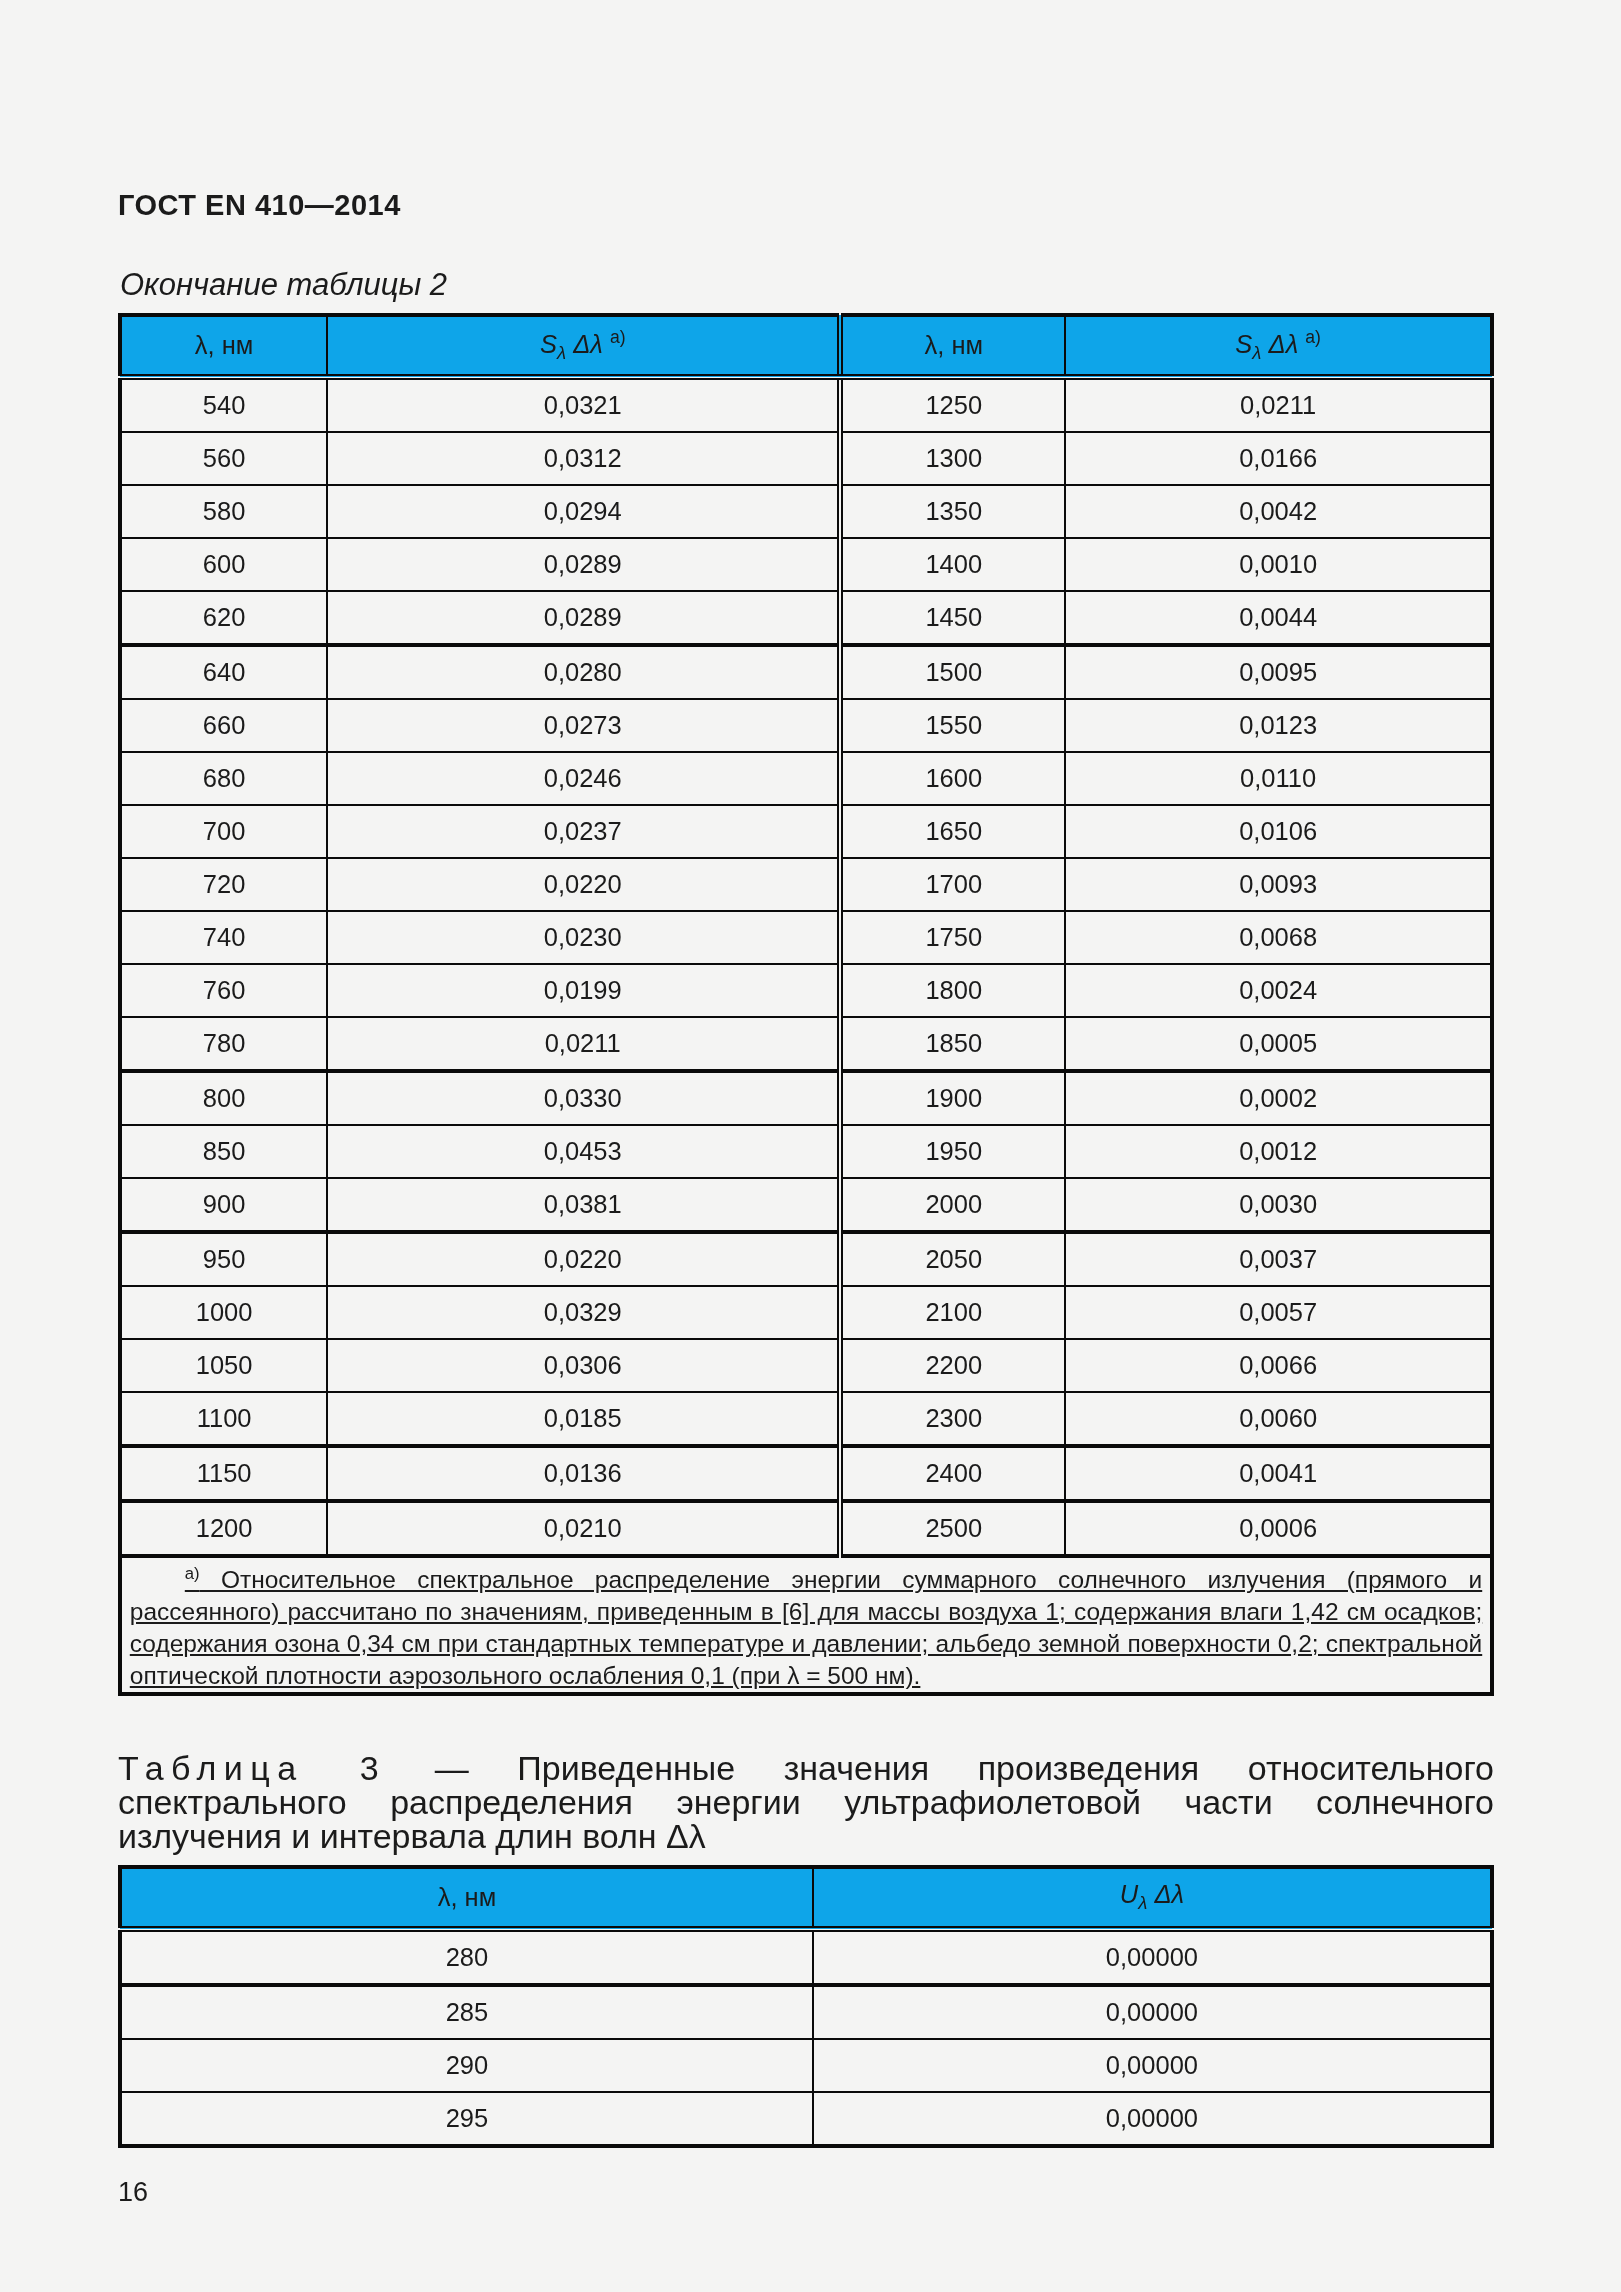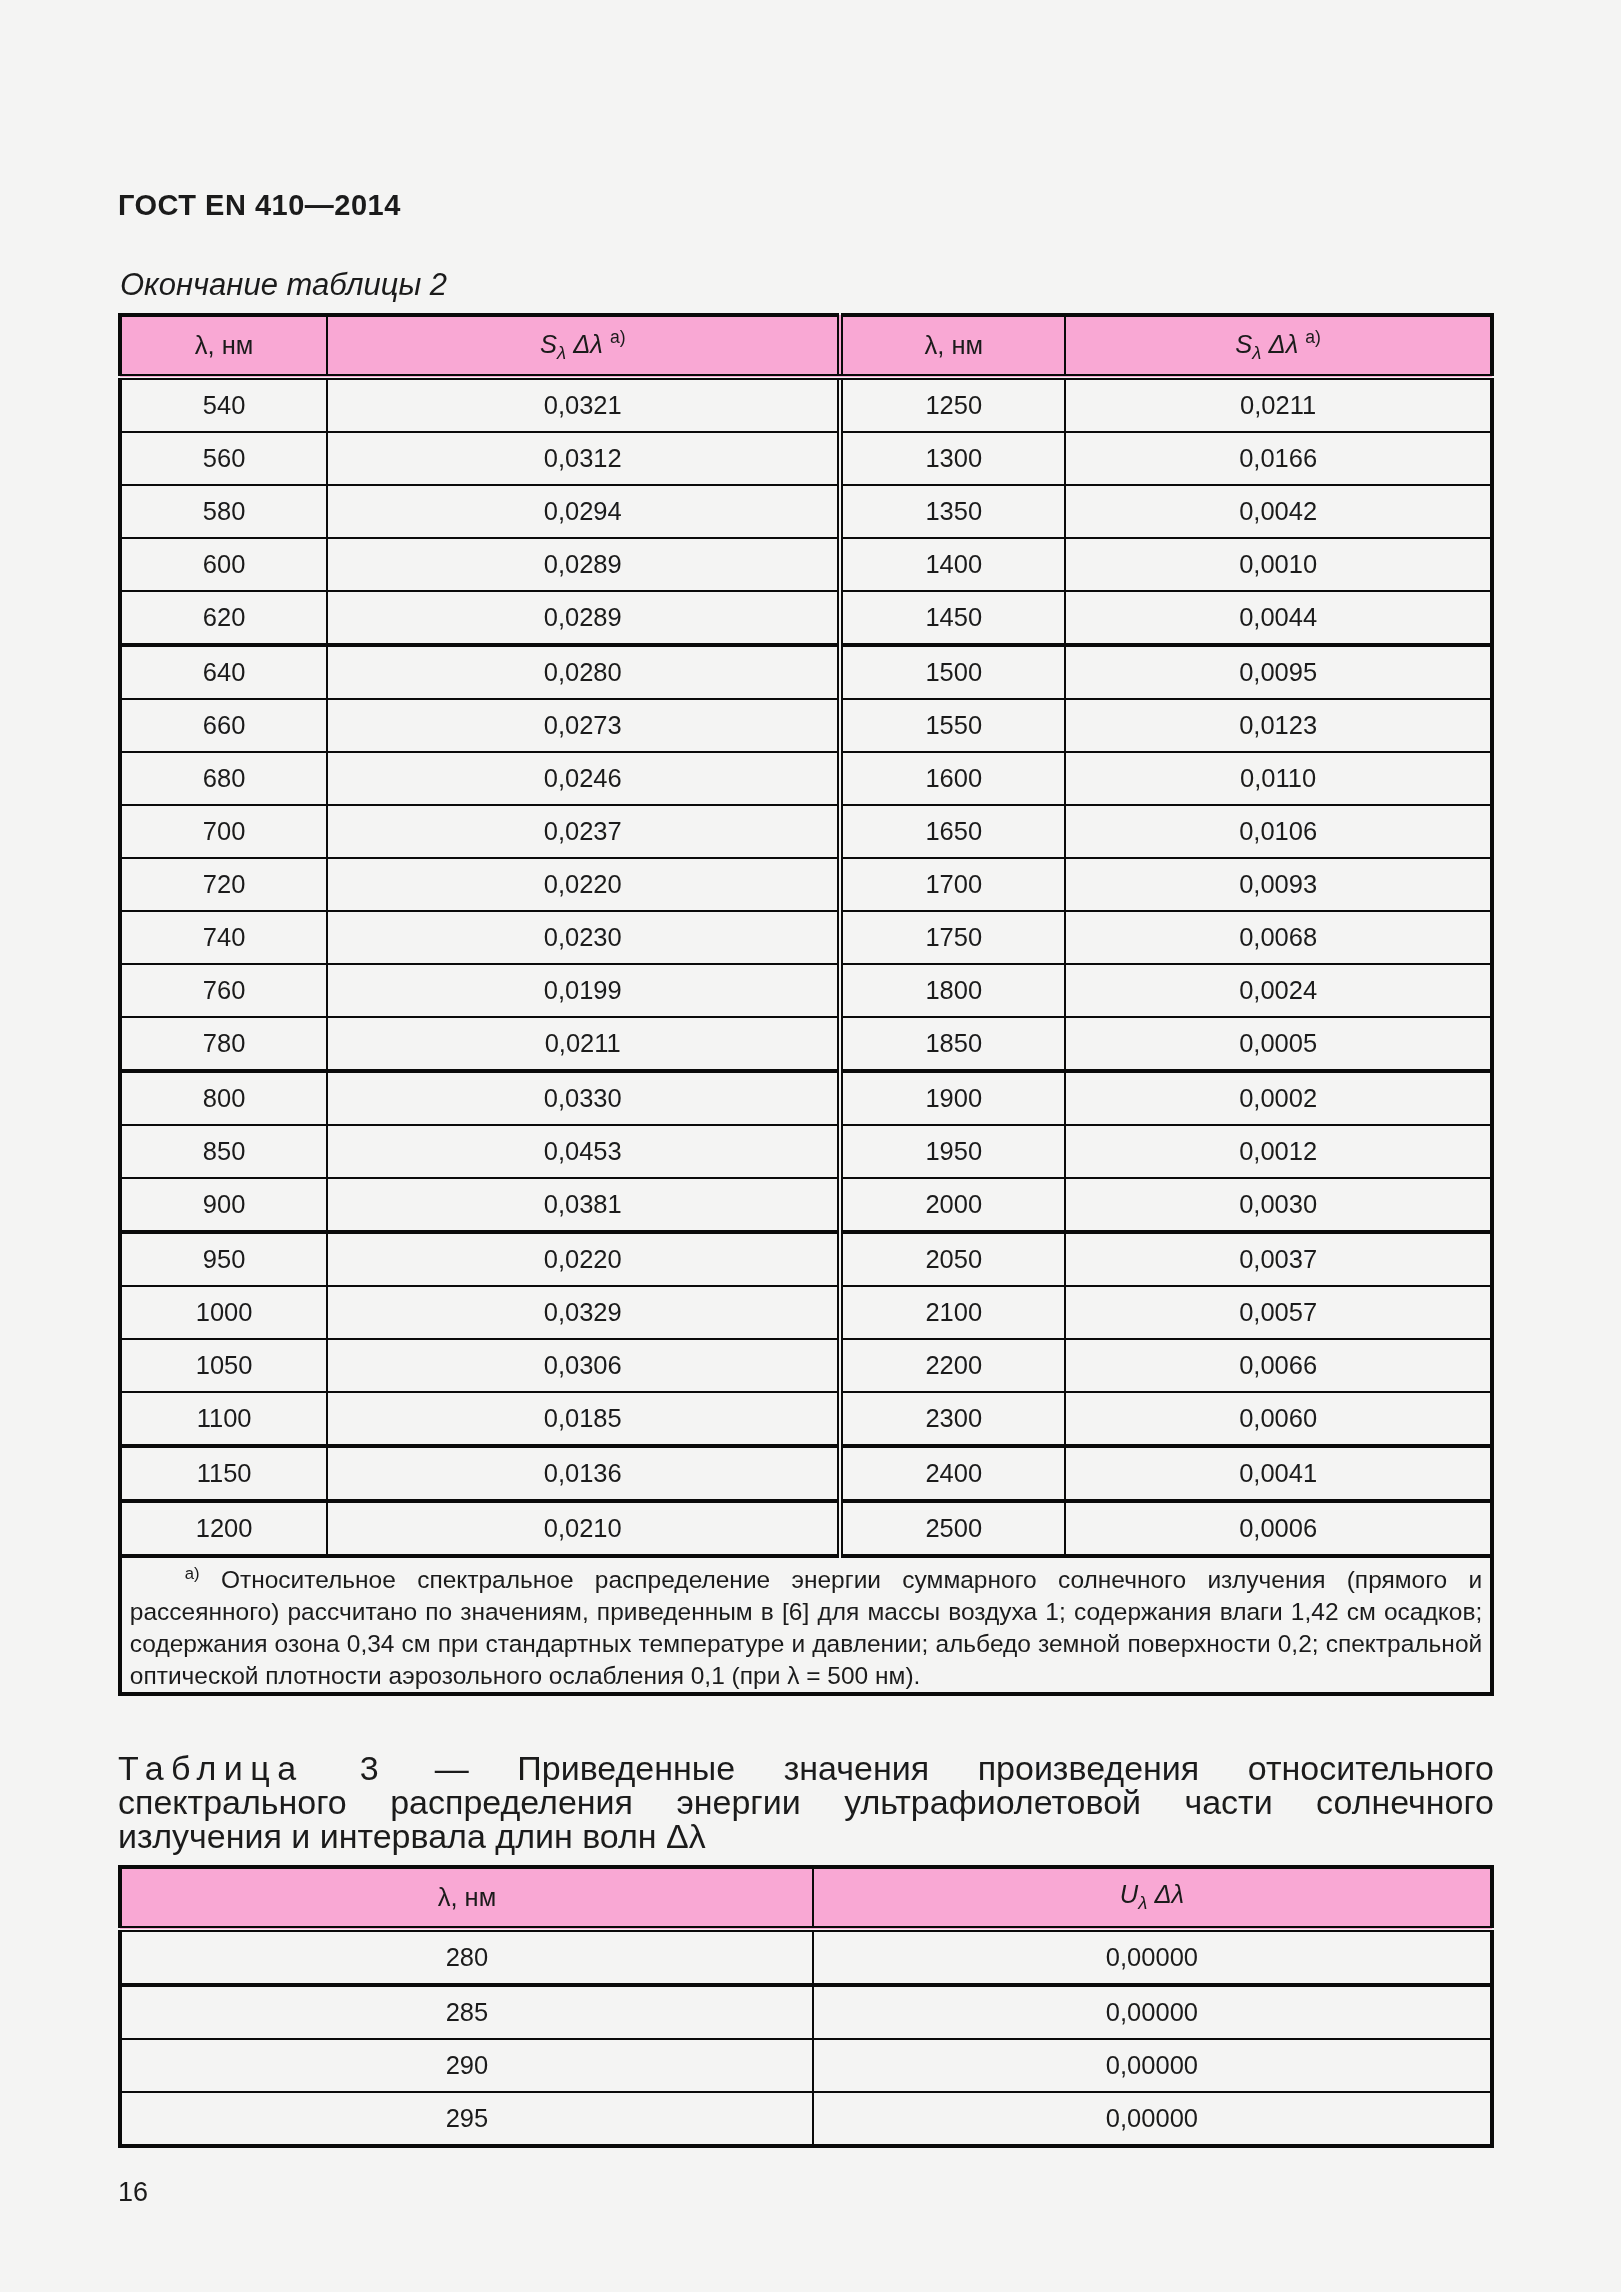--- a/index.html
+++ b/index.html
@@ -35,21 +35,21 @@
   }
   table.t th {
     font-weight: normal;
     font-size: 25.5px;
     height: 57px;
     text-align: center;
     vertical-align: middle;
     border: 2px solid #0a0a0a;
     border-bottom: 6.9px double #0a0a0a;
     padding: 0 7.8px;
-    background: #f9a8d4;
+    background: #0ea5e9;
   }
   table.t td {
     font-size: 25.5px;
     height: 51px;
     text-align: center;
     vertical-align: middle;
     border: 2px solid #0a0a0a;
     border-top-width: 2.9px;
     padding: 0 7.8px;
     background: #f4f4f3;
@@ -57,20 +57,21 @@
   table.t tr.thick td { border-top-width: 4.9px; }
   table.t .dbl { border-left: 6.9px double #0a0a0a; }
   .it { font-style: italic; }
   sub { font-size: 18.6px; font-style: italic; }
   sup { font-size: 17.6px; }
   td.fnote-cell {
     border-top-width: 4.9px !important;
     text-align: justify;
     padding: 11.8px 15.7px 17.6px 15.7px;
     height: auto;
+    text-decoration: underline;
   }
   .fnote {
     margin: 0;
     font-size: 24.5px;
     line-height: 32px;
     text-indent: 55px;
     text-align: justify;
   }
   .fnote sup { font-size: 16.7px; }
   .caption3 {

